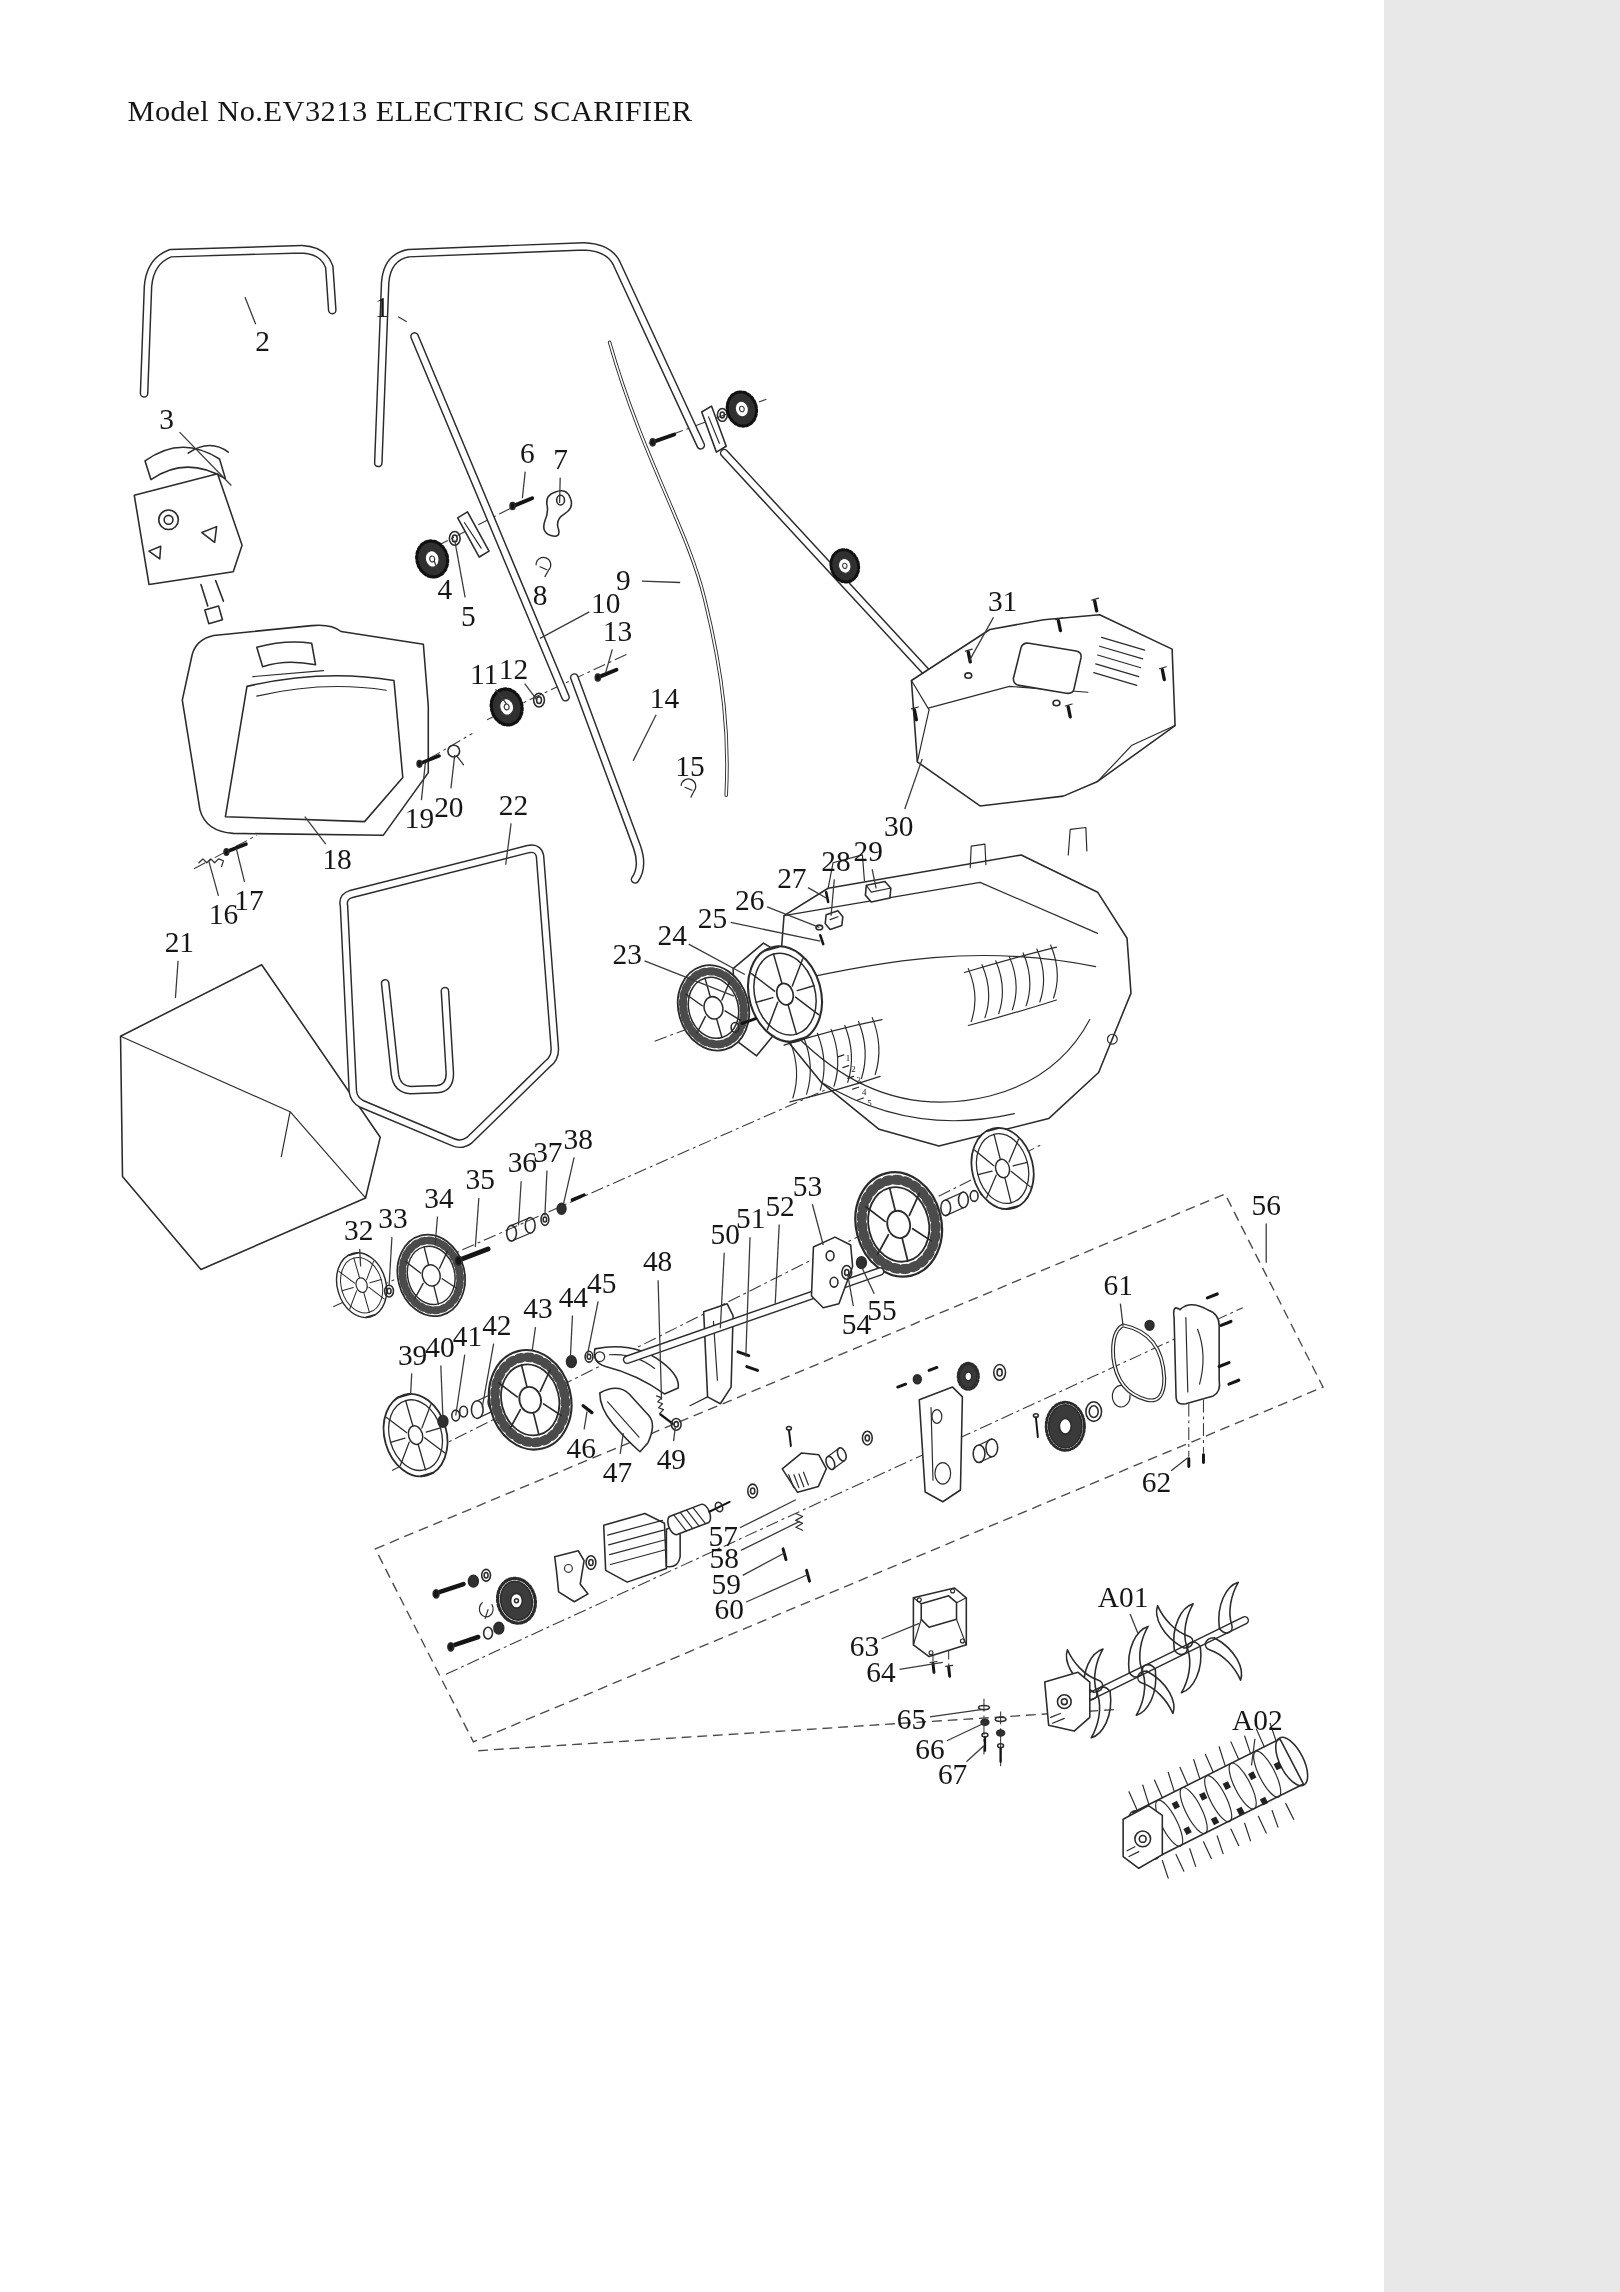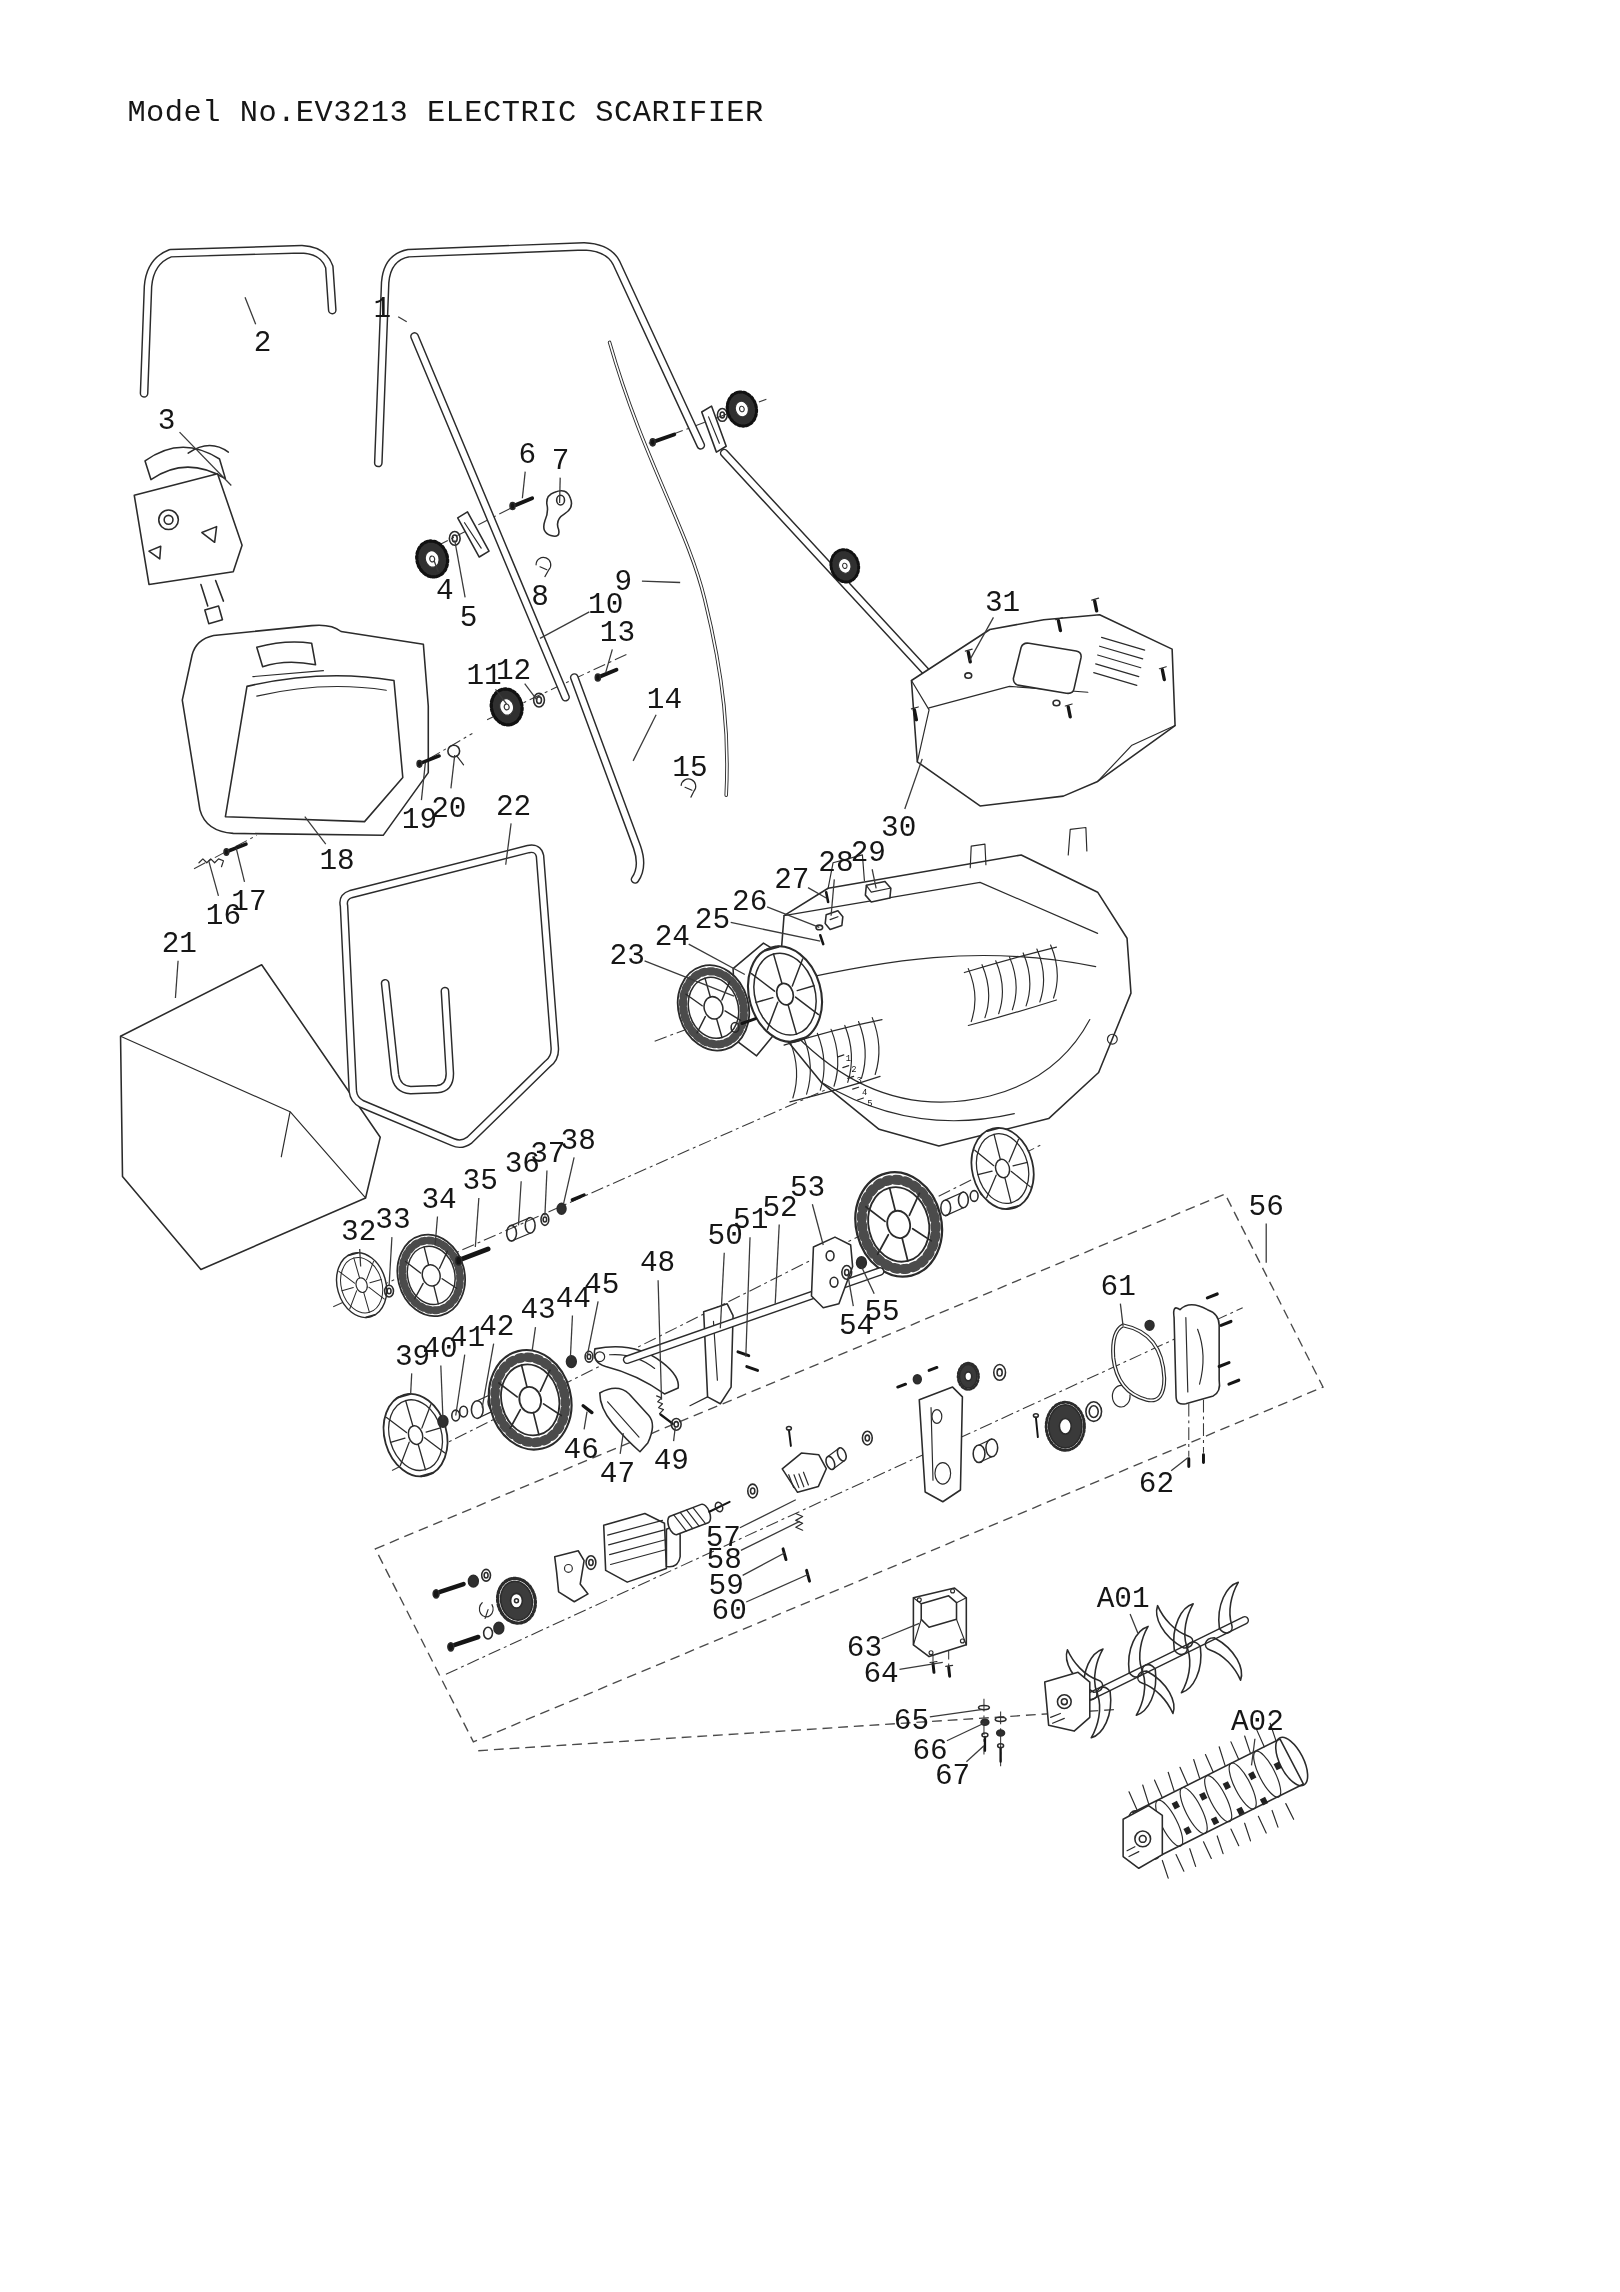--- a/index.html
+++ b/index.html
@@ -1,17 +1,17 @@
 <!DOCTYPE html>
 <html><head>
 <meta charset="utf-8">
 <style>
   html,body{margin:0;padding:0;background:#e8e8e8;}
-  #page{position:relative;width:1620px;height:2293px;background:#ffffff;overflow:hidden;
-        font-family:Liberation Mono, monospace;}
+  #page{position:relative;width:1384px;height:2293px;background:#ffffff;overflow:hidden;
+        font-family:Liberation Serif, serif;}
   svg{position:absolute;left:0;top:0;}
   .to{stroke:#2b2b2b;stroke-width:9;fill:none;stroke-linecap:round;stroke-linejoin:round;}
   .ti{stroke:#ffffff;stroke-width:6;fill:none;stroke-linecap:round;stroke-linejoin:round;}
   .co{stroke:#2b2b2b;stroke-width:3.6;fill:none;stroke-linecap:round;}
   .ci{stroke:#ffffff;stroke-width:1.7;fill:none;stroke-linecap:round;}
   .ax{stroke:#3a3a3a;stroke-width:1.1;fill:none;stroke-dasharray:13 4 3 4;}
   .dash{stroke:#4a4a4a;stroke-width:1.4;fill:none;stroke-dasharray:10 6;}
   .bk{stroke:#151515;stroke-linecap:round;fill:none;}
   .w{fill:#ffffff;}
   .thin{stroke-width:1.2;}

